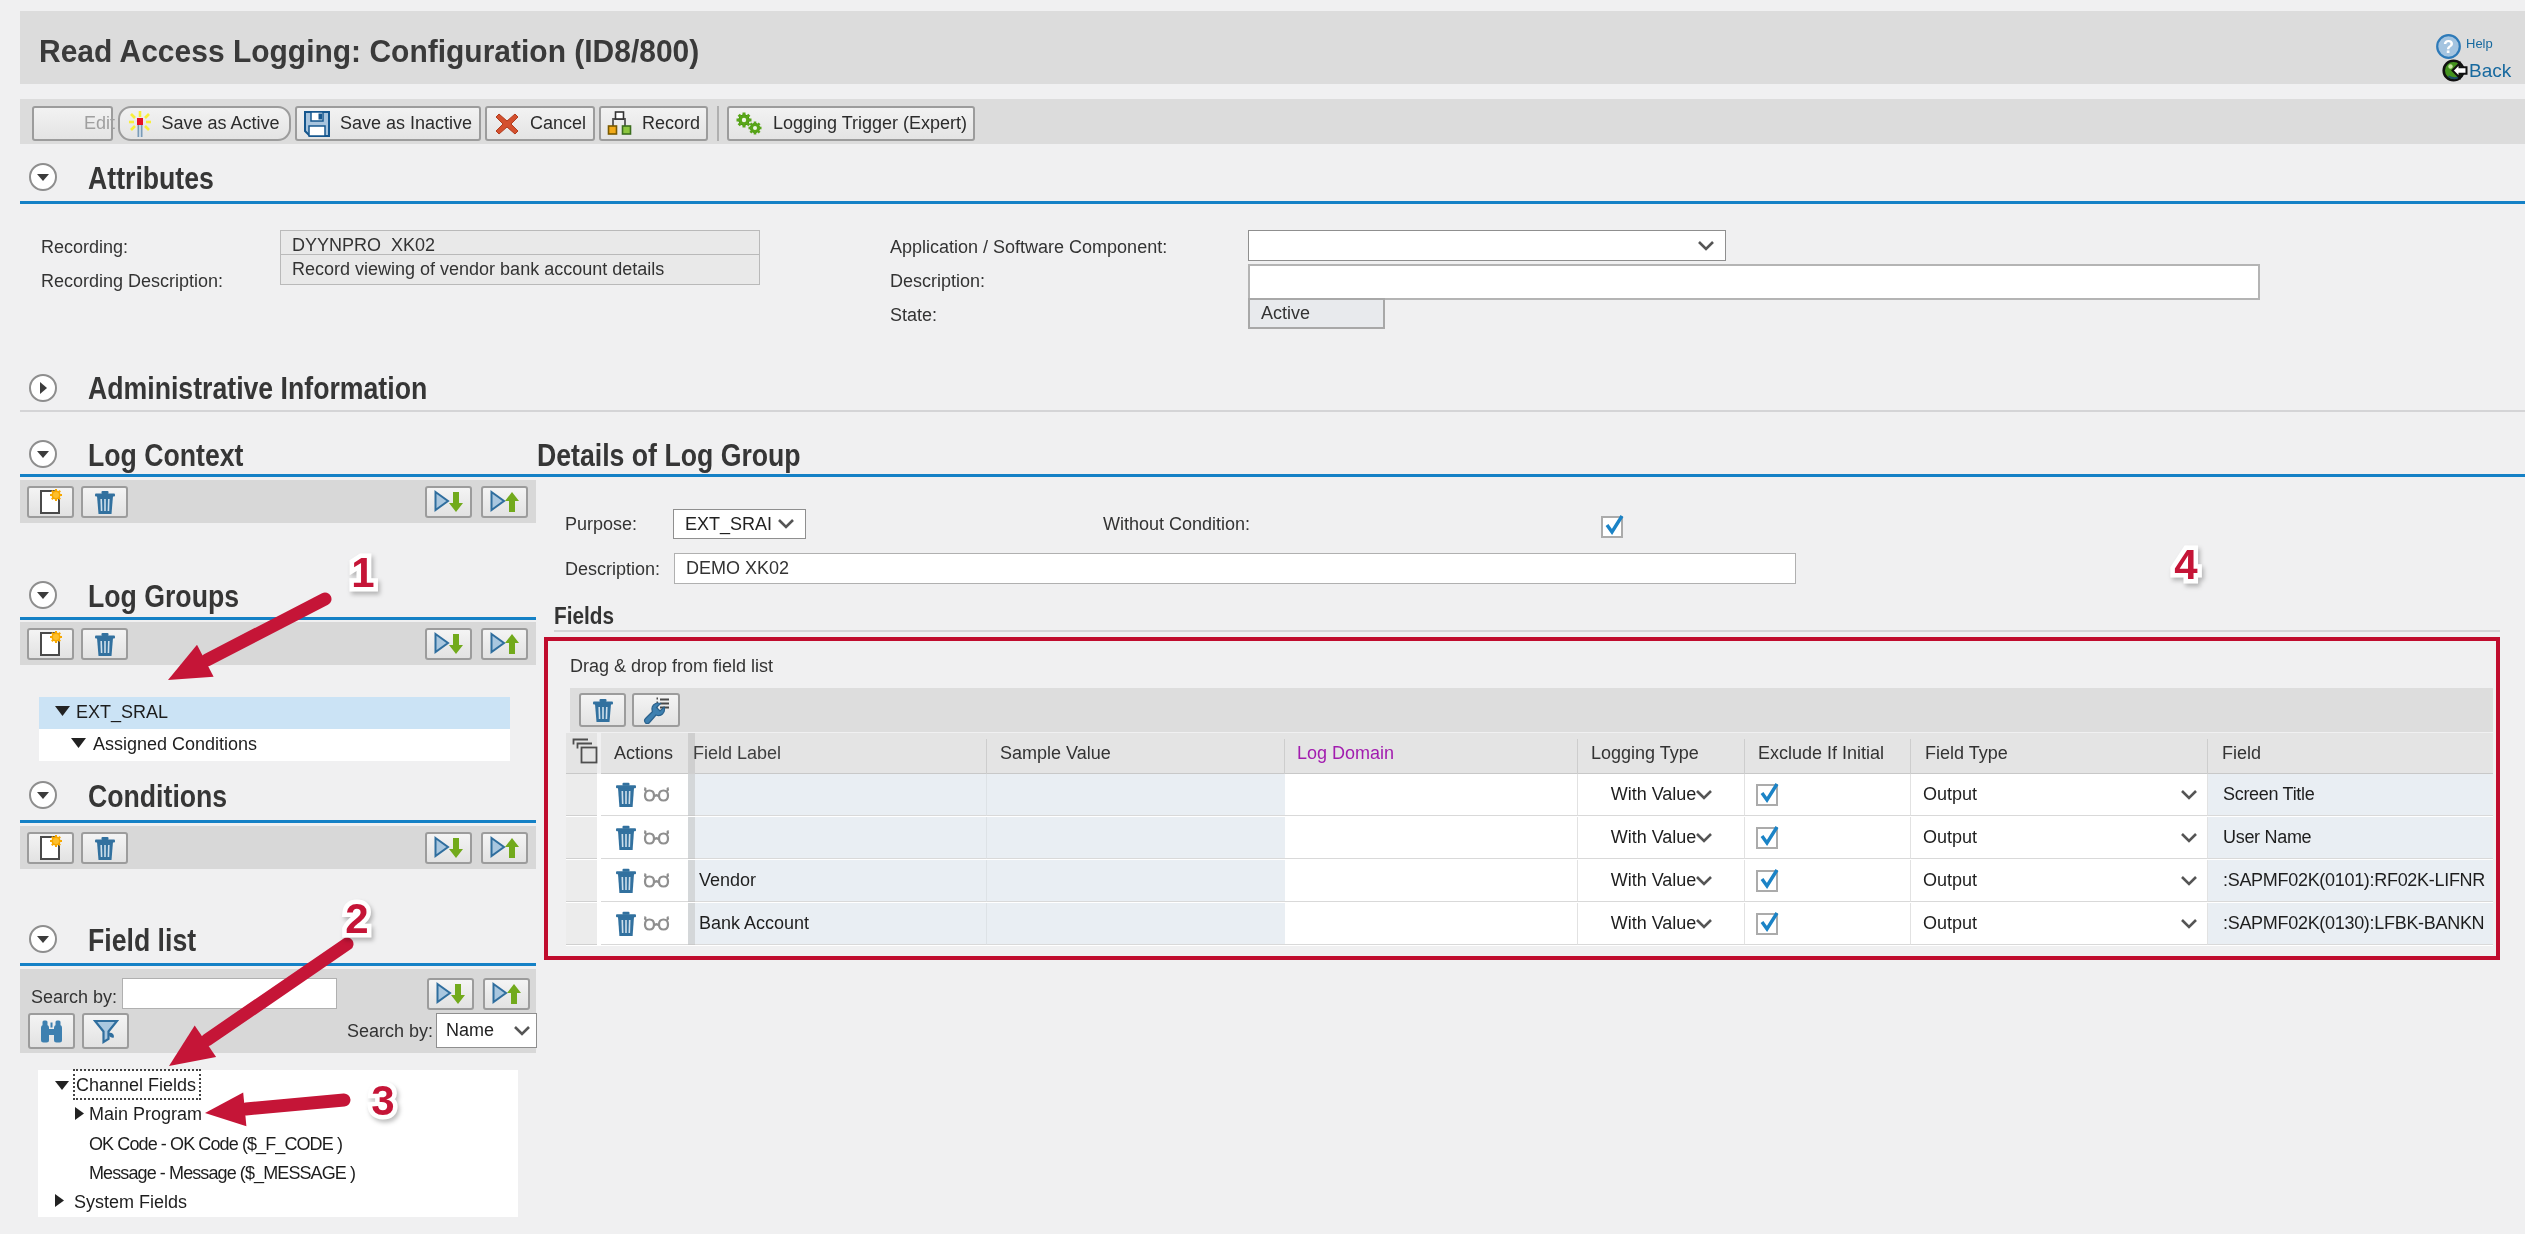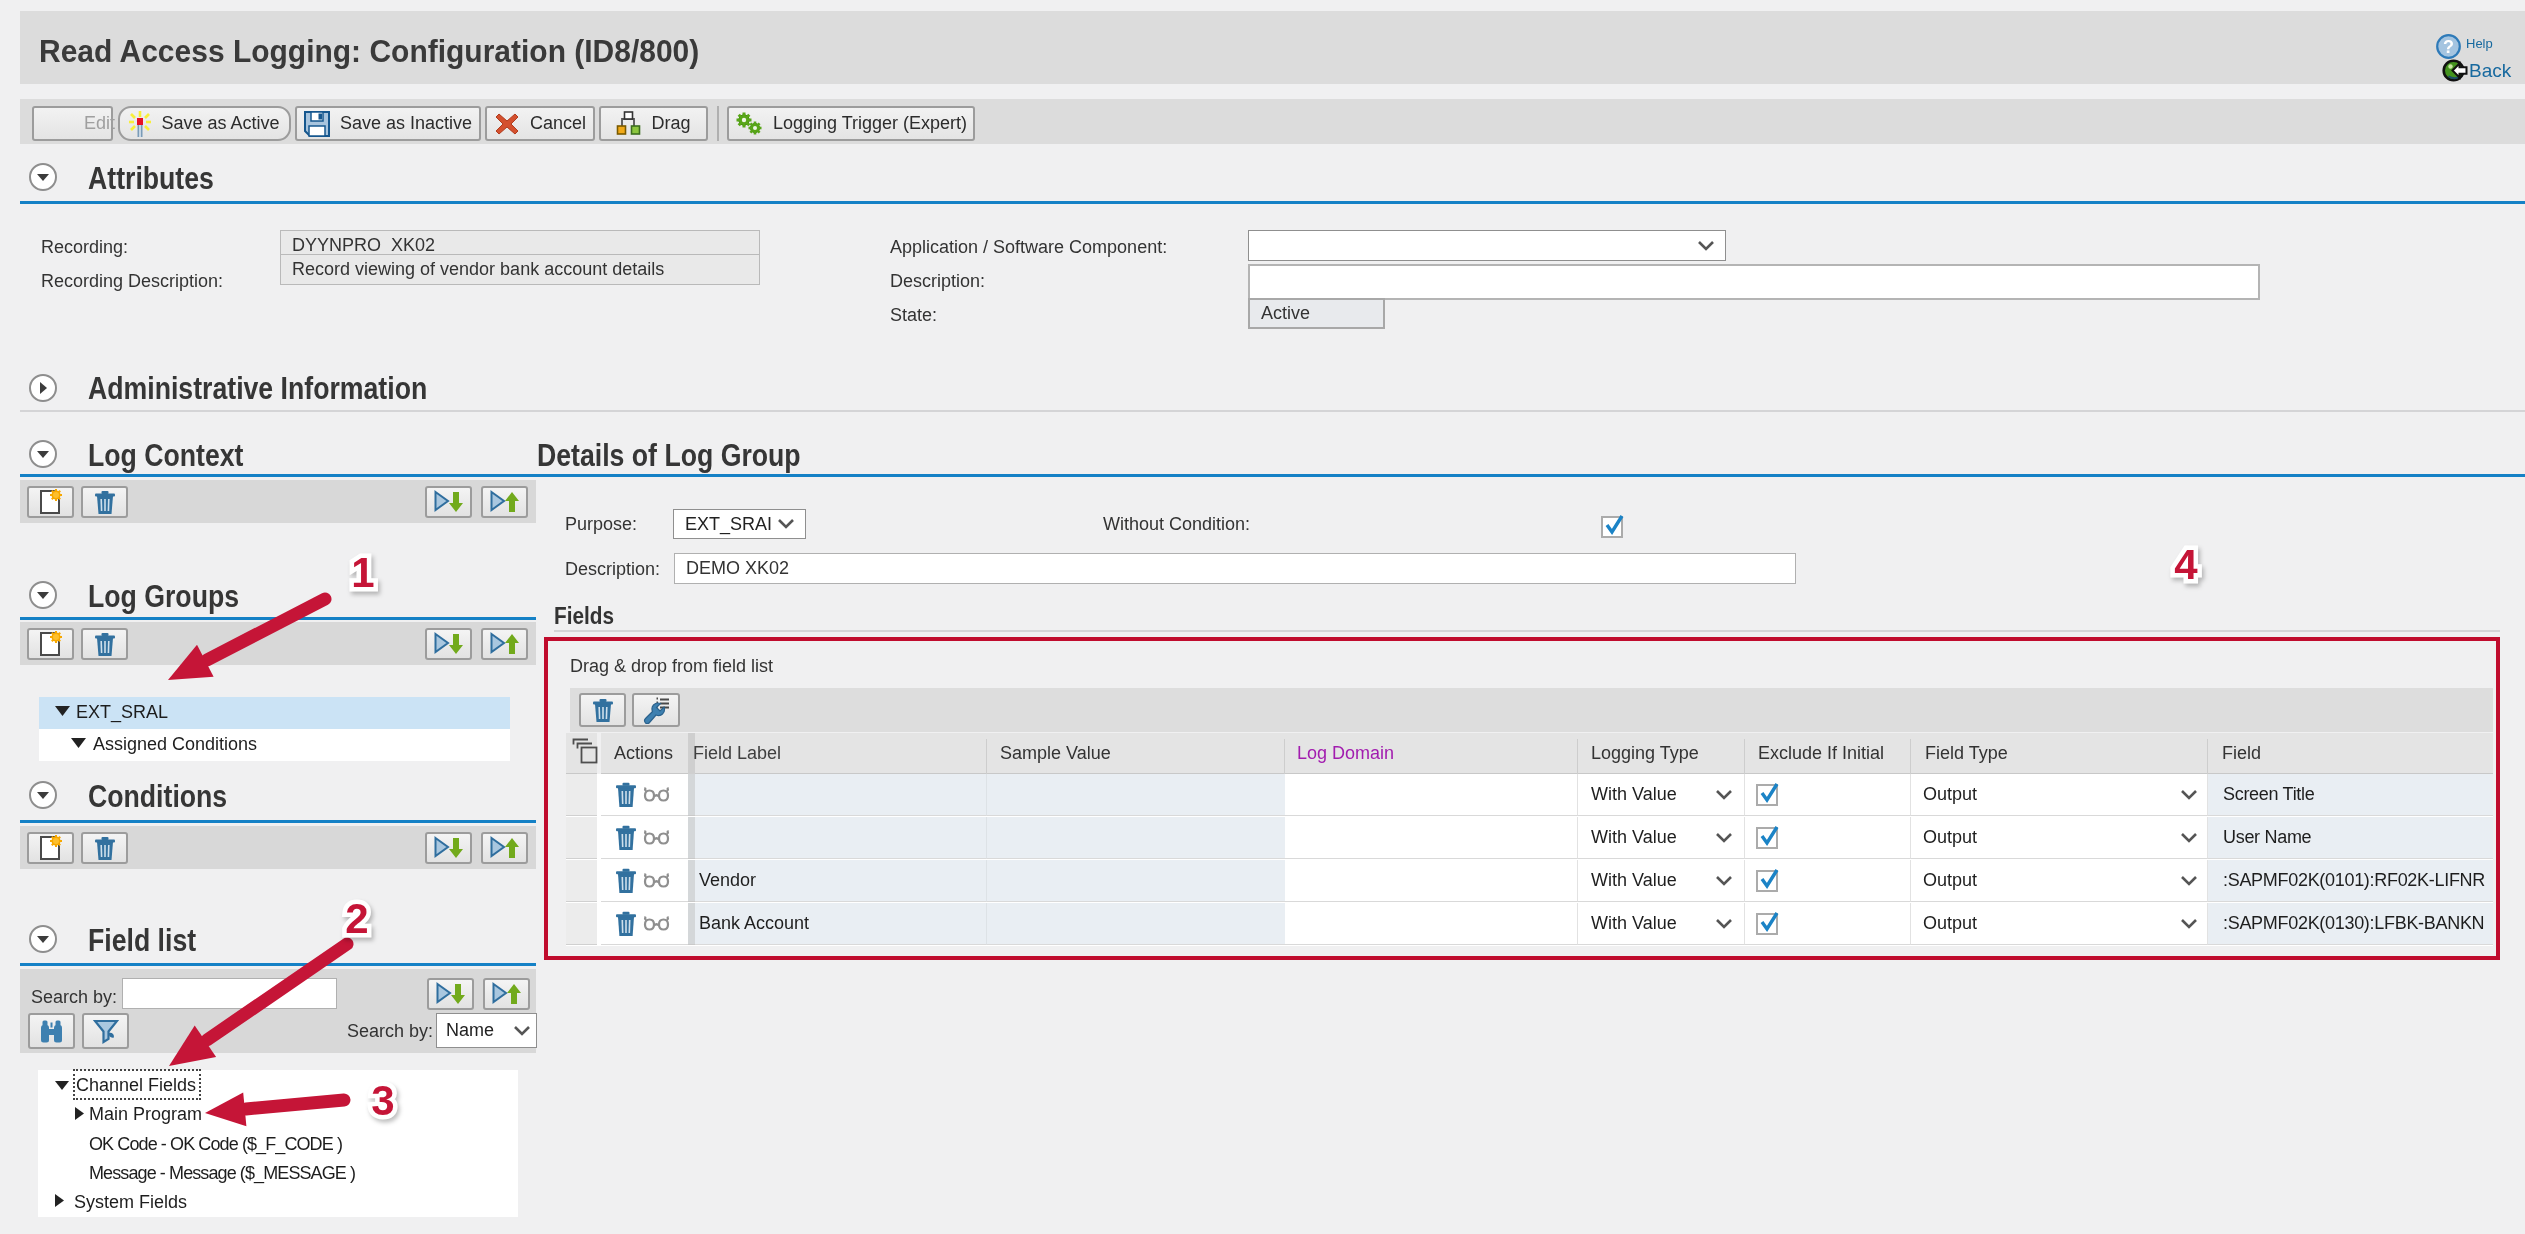--- a/index.html
+++ b/index.html
@@ -26,21 +26,21 @@
   .tree { position:absolute; background:#fff; }
   .titem { position:absolute; font-size:18px; color:#1d1d1d; white-space:nowrap; }
   .row { position:absolute; left:566px; width:1927px; height:43px; }
   .c { position:absolute; top:0; height:42px; border-bottom:1px solid #d9d9d9; display:flex; align-items:center; font-size:18px; color:#1e1e1e; white-space:nowrap; overflow:hidden; }
   .c0 { left:0; width:31px; background:#ececec; border-bottom:1px solid #d0d0d0; }
   .c1 { left:35px; width:87px; background:#fff; }
   .csep { left:122px; width:7px; background:#d4d7d9; border-bottom:1px solid #c9c9c9; }
   .c2 { left:129px; width:292px; background:#e9eef3; padding-left:4px; border-right:1px solid #dde2e6; }
   .c3 { left:421px; width:298px; background:#e9eef3; }
   .c4 { left:719px; width:293px; background:#fff; border-right:1px solid #e2e2e2; }
-  .c5 { left:1012px; width:167px; background:#fff; padding:0 12px 0 13px; justify-content:space-between; border-right:1px solid #e2e2e2; }
+  .c5 { left:1012px; width:167px; background:#fff; padding:0 12px 0 13px; justify-content:center; border-right:1px solid #e2e2e2; }
   .c6 { left:1179px; width:166px; background:#fff; padding-left:11px; border-right:1px solid #e2e2e2; }
   .c7 { left:1345px; width:297px; background:#fff; padding:0 10px 0 12px; justify-content:space-between; border-right:1px solid #e2e2e2; }
   .c8 { left:1642px; width:285px; background:#e9eef3; padding-left:15px; letter-spacing:-0.3px; }
   .chev2 { width:16px; height:10px; flex:none; }
   .rowicons { position:absolute; left:49px; top:8px; }
 </style>
 </head>
 <body>
 
 <div class="band" style="top:11px; height:73px;"></div>
@@ -104,21 +104,21 @@
   <span>Cancel</span>
 </div>
 <div class="topbtn" style="left:599px; width:109px;">
   <svg width="25" height="25" viewBox="0 0 25 25">
     <path d="M6 16 V8 H18 V16" fill="none" stroke="#555" stroke-width="1.8"></path>
     <line x1="12" y1="8" x2="12" y2="4" stroke="#555" stroke-width="1.8"></line>
     <rect x="8.5" y="1" width="8" height="7" fill="#fff" stroke="#333" stroke-width="1.6"></rect>
     <rect x="1.5" y="15" width="8" height="8" fill="#f2aa18" stroke="#7a5a00" stroke-width="1.6"></rect>
     <rect x="15.5" y="15" width="8" height="8" fill="#8cc63f" stroke="#3c6e1e" stroke-width="1.6"></rect>
   </svg>
-  <span>Drag</span>
+  <span>Record</span>
 </div>
 <div class="abs" style="left:717px; top:106px; width:2px; height:35px; background:#b0b0b0;"></div>
 <div class="topbtn" style="left:727px; width:248px;">
   <svg width="28" height="26" viewBox="0 0 28 26">
     <g fill="#58a618" stroke="#3c7b0c" stroke-width="1">
       <circle cx="9" cy="9" r="5.2"></circle>
       <g stroke="#58a618" stroke-width="3">
           <line x1="9" y1="1.5" x2="9" y2="16.5"></line>
           <line x1="1.5" y1="9" x2="16.5" y2="9"></line>
           <line x1="3.7" y1="3.7" x2="14.3" y2="14.3"></line>

